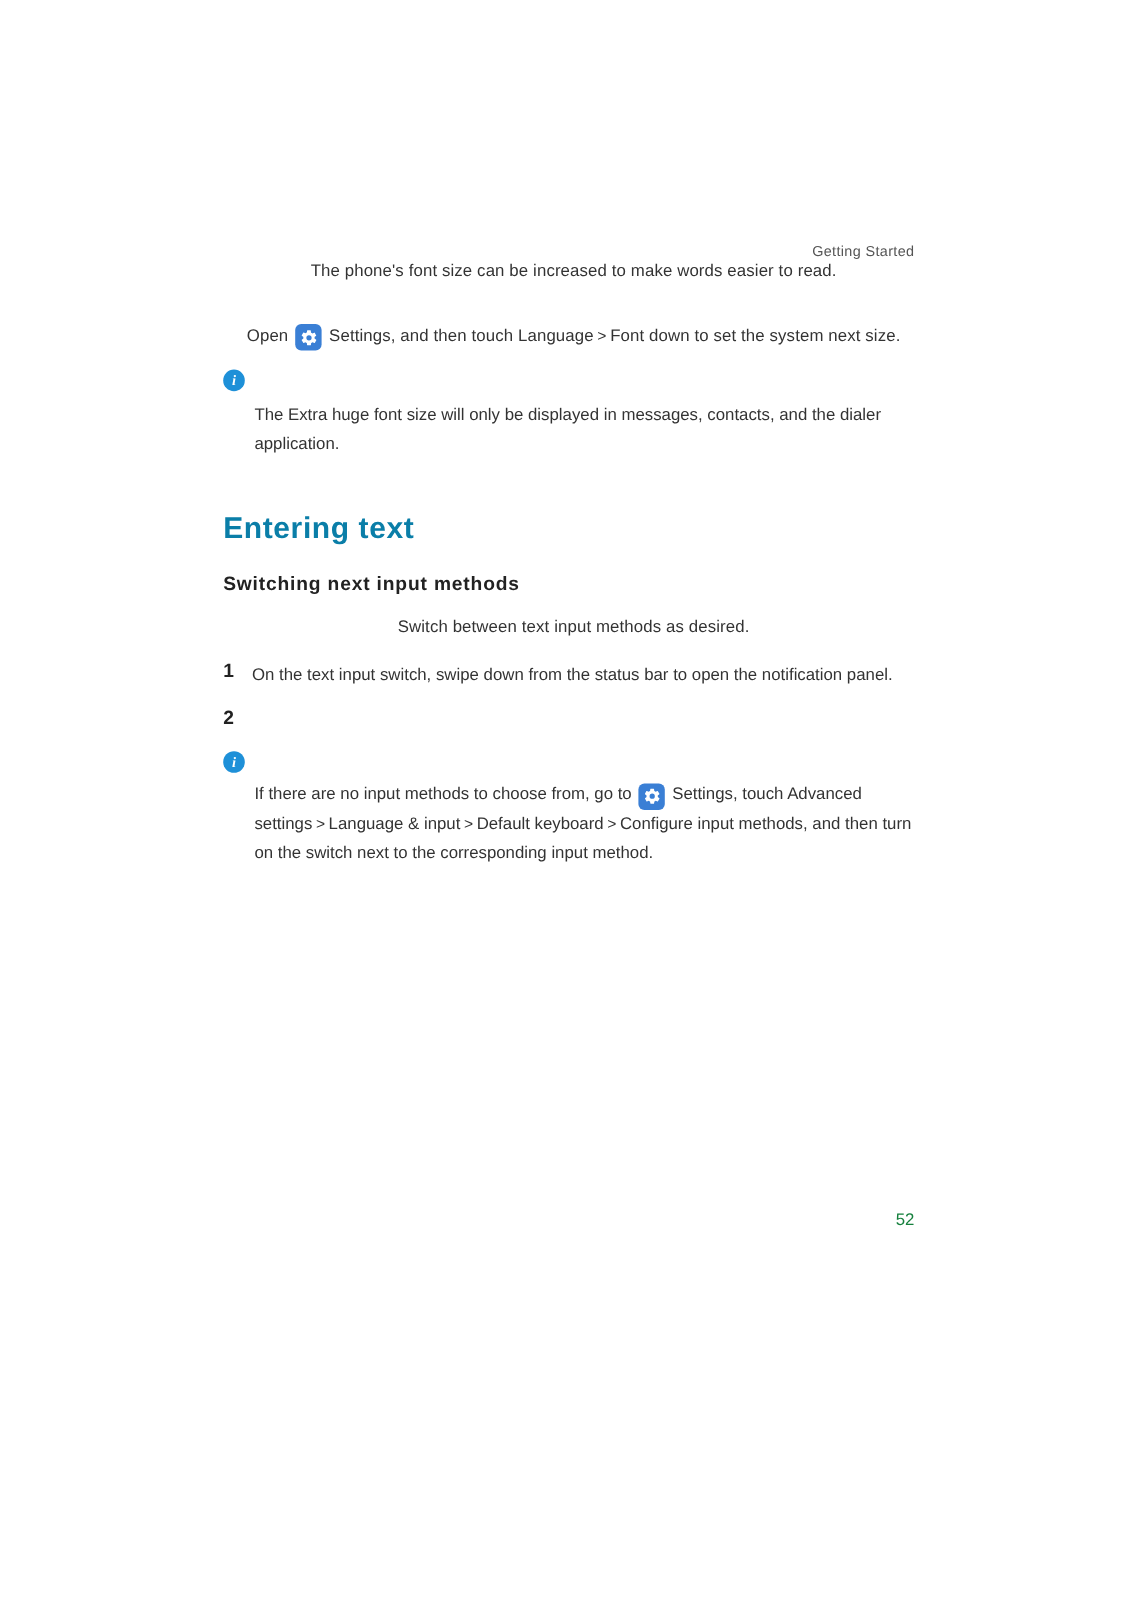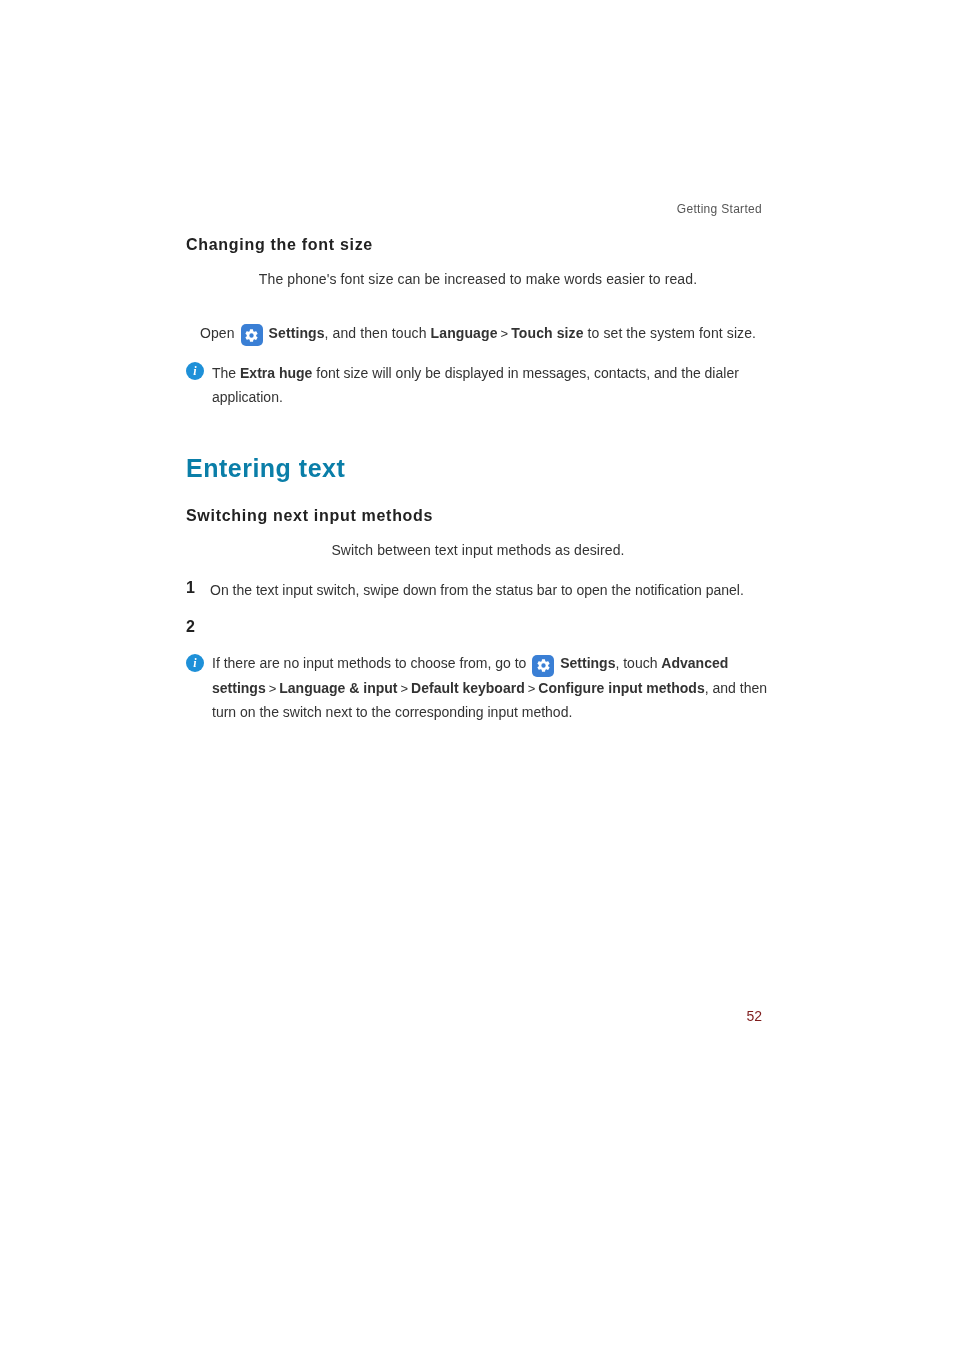--- a/index.html
+++ b/index.html
@@ -17,49 +17,48 @@
     vertical-align: -5px; margin: 0 2px;
   }
   .settings-icon svg { width: 15px; height: 15px; }
   .info-badge {
     display: inline-flex; align-items: center; justify-content: center;
     width: 18px; height: 18px; background: #1e90d8; border-radius: 50%;
     color: #fff; font-style: italic; font-family: Georgia, serif; font-weight: 700;
     font-size: 12px; vertical-align: -3px; flex-shrink: 0;
   }
   .note-block { display: flex; gap: 8px; margin-top: 16px; align-items: flex-start; }
-  .note-block .note-text { font-size: 14px; line-height: 1.7; color: #333; }
+  .note-block .note-text { font-size: 14px; line-height: 1.7; color: #333; margin-top: 26px; }
   .numlist { margin-top: 16px; }
   .numitem { display: flex; gap: 10px; margin-bottom: 16px; }
   .numitem .num { font-size: 16px; font-weight: 700; color: #222; min-width: 14px; }
   .numitem .txt { font-size: 14px; line-height: 1.7; color: #333; }
-  .bold { font-weight: 700; }
+  .bold { font-weight: 400; }
   .sep { font-size: 13px; color: #333; padding: 0 3px; }
-  .page-number { position: absolute; bottom: 262px; right: 192px; font-size: 14px; color: #7f1d1d; }
+  .page-number { position: absolute; bottom: 262px; right: 192px; font-size: 14px; color: #15803d; }
   .inline-run { display: inline; }
 </style>
 </head>
 <body>
 
 <div class="page">
 
   <div class="header-breadcrumb">Getting Started</div>
 
-  <h3 class="subheading first-heading">Changing the font size</h3>
 
   <p class="body mt-14">The phone's font size can be increased to make words easier to read.</p>
 
   <p class="body" style="margin-top:30px;">
     <span class="inline-run">Open </span>
     <span class="settings-icon">
       <svg viewBox="0 0 24 24" fill="#fff">
           <path d="M19.4 13a7.5 7.5 0 0 0 .1-1 7.5 7.5 0 0 0-.1-1l2.1-1.6a.5.5 0 0 0 .1-.6l-2-3.5a.5.5 0 0 0-.6-.2l-2.5 1a7.3 7.3 0 0 0-1.7-1l-.4-2.6A.5.5 0 0 0 14 2h-4a.5.5 0 0 0-.5.4l-.4 2.6a7.3 7.3 0 0 0-1.7 1l-2.5-1a.5.5 0 0 0-.6.2l-2 3.5a.5.5 0 0 0 .1.6L4.5 11a7.5 7.5 0 0 0-.1 1 7.5 7.5 0 0 0 .1 1l-2.1 1.6a.5.5 0 0 0-.1.6l2 3.5a.5.5 0 0 0 .6.2l2.5-1a7.3 7.3 0 0 0 1.7 1l.4 2.6A.5.5 0 0 0 10 22h4a.5.5 0 0 0 .5-.4l.4-2.6a7.3 7.3 0 0 0 1.7-1l2.5 1a.5.5 0 0 0 .6-.2l2-3.5a.5.5 0 0 0-.1-.6ZM12 15.5A3.5 3.5 0 1 1 15.5 12 3.5 3.5 0 0 1 12 15.5Z"></path>
         </svg>
     </span>
-    <span class="bold inline-run">Settings</span><span class="inline-run">, and then touch </span><span class="bold inline-run">Language</span><span class="sep">&gt;</span><span class="bold inline-run">Touch size</span><span class="inline-run"> to set the system font size.</span>
+    <span class="bold inline-run">Settings</span><span class="inline-run">, and then touch </span><span class="bold inline-run">Language</span><span class="sep">&gt;</span><span class="bold inline-run">Font down</span><span class="inline-run"> to set the system next size.</span>
   </p>
 
   <div class="note-block">
     <span class="info-badge">i</span>
     <div class="note-text">
       <span class="inline-run">The </span><span class="bold inline-run">Extra huge</span><span class="inline-run"> font size will only be displayed in messages, contacts, and the dialer application.</span>
     </div>
   </div>
 
   <h2 class="section-title">Entering text</h2>

